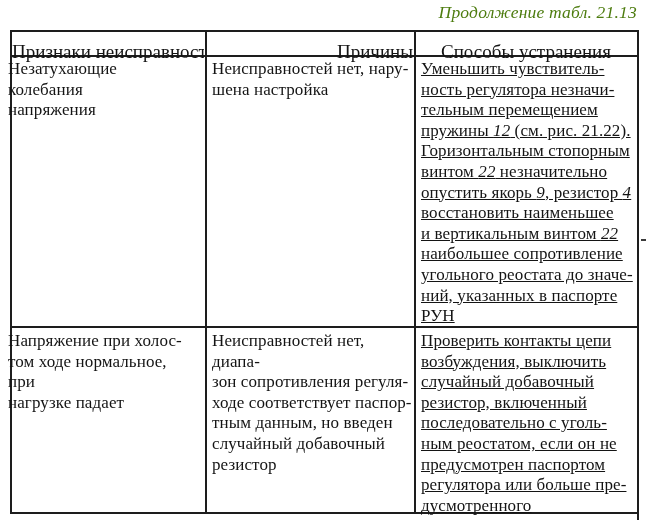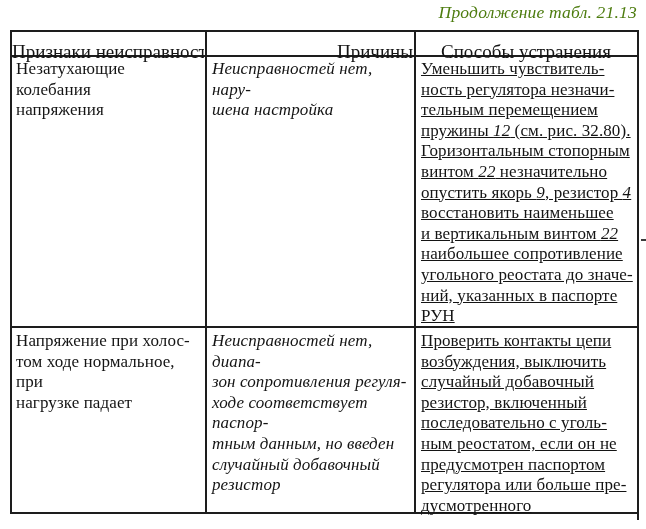--- a/index.html
+++ b/index.html
@@ -44,22 +44,22 @@
   .hc-3 { left: 416px; width: 220px; border-radius: 12px; }
   .cell {
     position: absolute;
     font-size: 17px;
     line-height: 20.6px;
     white-space: pre-line;
     letter-spacing: 0.1px;
   }
   .r1 { top: 59px; }
   .r2 { top: 331px; }
-  .c1 { left: 16px;  width: 184px; }
-  .c2 { left: 212px; width: 200px; font-style: italic; }
+  .c1 { left: 8px;  width: 184px; }
+  .c2 { left: 212px; width: 200px; }
   .c3 { left: 421px; width: 214px; text-decoration: underline; }
   .cell .it { font-style: italic; margin-top: 18px; }
   .artifact-dash {
     position: absolute;
     left: 641px; top: 239px;
     width: 5px; height: 2px;
     background: #3a3a3a;
   }
 </style>
 </head>
@@ -80,21 +80,21 @@
 <div class="header-cell hc-2">Причины</div>
 <div class="header-cell hc-3">Способы устранения</div>
 
 <div class="cell r1 c1">Незатухающие колебания
 напряжения</div>
 <div class="cell r1 c2">Неисправностей нет, нару-
 шена настройка</div>
 <div class="cell r1 c3"><span>Уменьшить чувствитель-
 ность регулятора незначи-
 тельным перемещением
-пружины </span><span class="it">12</span><span> (см. рис. 32.80).
+пружины </span><span class="it">12</span><span> (см. рис. 21.22).
 Горизонтальным стопорным
 винтом </span><span class="it">22</span><span> незначительно
 опустить якорь </span><span class="it">9</span><span>, резистор </span><span class="it">4</span><span>
 восстановить наименьшее
 и вертикальным винтом </span><span class="it">22</span><span>
 наибольшее сопротивление
 угольного реостата до значе-
 ний, указанных в паспорте
 РУН</span></div>
 

